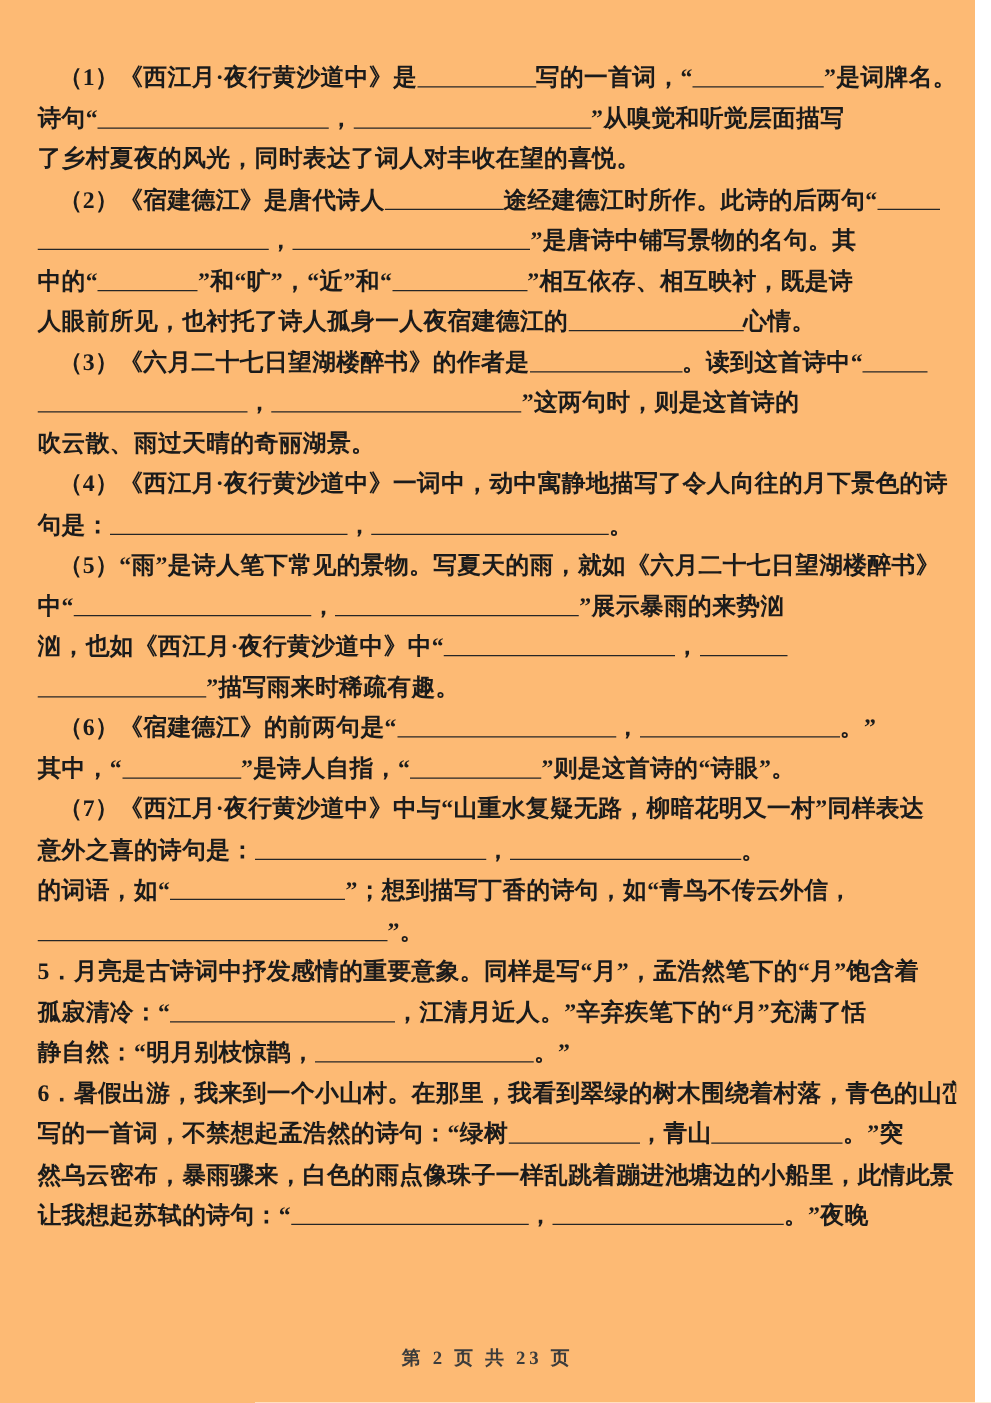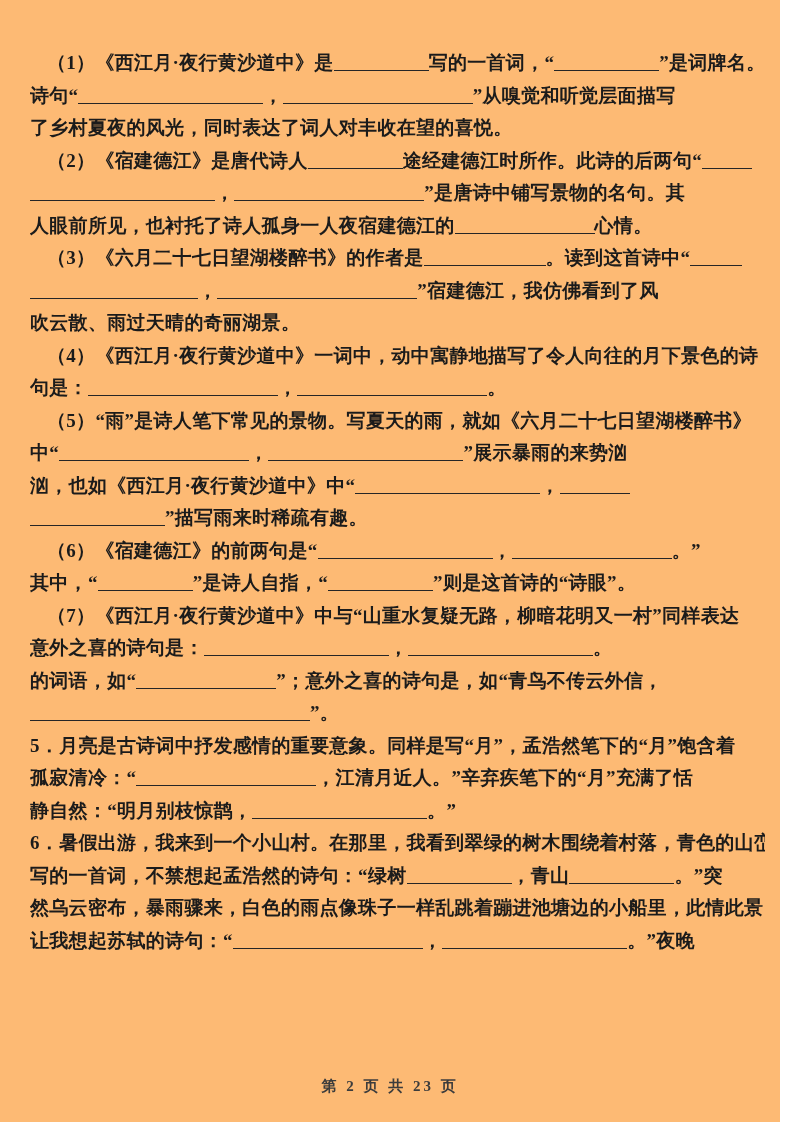--- a/index.html
+++ b/index.html
@@ -59,35 +59,36 @@
 </head>
 <body>
 
 <div class="page">
   <div class="doc-body" id="doc-body">
       <div class="text-line indent"><span class="text-run">（1）《西江月·夜行黄沙道中》是</span><span class="fill-blank" style="width: 95px;"></span><span class="text-run">写的一首词，“</span><span class="fill-blank" style="width: 105px;"></span><span class="text-run">”是词牌名。</span></div>
       <div class="text-line"><span class="text-run">诗句“</span><span class="fill-blank" style="width: 185px;"></span><span class="text-run">，</span><span class="fill-blank" style="width: 190px;"></span><span class="text-run">”从嗅觉和听觉层面描写</span></div>
       <div class="text-line"><span class="text-run">了乡村夏夜的风光，同时表达了词人对丰收在望的喜悦。</span></div>
       <div class="text-line indent"><span class="text-run">（2）《宿建德江》是唐代诗人</span><span class="fill-blank" style="width: 95px;"></span><span class="text-run">途经建德江时所作。此诗的后两句“</span><span class="fill-blank" style="width: 50px;"></span></div>
       <div class="text-line"><span class="fill-blank" style="width: 185px;"></span><span class="text-run">，</span><span class="fill-blank" style="width: 190px;"></span><span class="text-run">”是唐诗中铺写景物的名句。其</span></div>
+      <div class="text-line"><span class="text-run">中的“</span><span class="fill-blank" style="width: 80px;"></span><span class="text-run">”和“旷”，“近”和“</span><span class="fill-blank" style="width: 108px;"></span><span class="text-run">”相互依存、相互映衬，既是诗</span></div>
       <div class="text-line"><span class="text-run">人眼前所见，也衬托了诗人孤身一人夜宿建德江的</span><span class="fill-blank" style="width: 140px;"></span><span class="text-run">心情。</span></div>
       <div class="text-line indent"><span class="text-run">（3）《六月二十七日望湖楼醉书》的作者是</span><span class="fill-blank" style="width: 122px;"></span><span class="text-run">。读到这首诗中“</span><span class="fill-blank" style="width: 52px;"></span></div>
-      <div class="text-line"><span class="fill-blank" style="width: 168px;"></span><span class="text-run">，</span><span class="fill-blank" style="width: 200px;"></span><span class="text-run">”宿建德江，我仿佛看到了风</span></div>
+      <div class="text-line"><span class="fill-blank" style="width: 168px;"></span><span class="text-run">，</span><span class="fill-blank" style="width: 200px;"></span><span class="text-run">”这两句时，则是这首诗的</span></div>
       <div class="text-line"><span class="text-run">吹云散、雨过天晴的奇丽湖景。</span></div>
       <div class="text-line indent"><span class="text-run">（4）《西江月·夜行黄沙道中》一词中，动中寓静地描写了令人向往的月下景色的诗</span></div>
       <div class="text-line"><span class="text-run">句是：</span><span class="fill-blank" style="width: 190px;"></span><span class="text-run">，</span><span class="fill-blank" style="width: 190px;"></span><span class="text-run">。</span></div>
       <div class="text-line indent"><span class="text-run">（5）“雨”是诗人笔下常见的景物。写夏天的雨，就如《六月二十七日望湖楼醉书》</span></div>
       <div class="text-line"><span class="text-run">中“</span><span class="fill-blank" style="width: 190px;"></span><span class="text-run">，</span><span class="fill-blank" style="width: 195px;"></span><span class="text-run">”展示暴雨的来势汹</span></div>
       <div class="text-line"><span class="text-run">汹，也如《西江月·夜行黄沙道中》中“</span><span class="fill-blank" style="width: 185px;"></span><span class="text-run">，</span><span class="fill-blank" style="width: 70px;"></span></div>
       <div class="text-line"><span class="fill-blank" style="width: 135px;"></span><span class="text-run">”描写雨来时稀疏有趣。</span></div>
       <div class="text-line indent"><span class="text-run">（6）《宿建德江》的前两句是“</span><span class="fill-blank" style="width: 175px;"></span><span class="text-run">，</span><span class="fill-blank" style="width: 160px;"></span><span class="text-run">。”</span></div>
       <div class="text-line"><span class="text-run">其中，“</span><span class="fill-blank" style="width: 95px;"></span><span class="text-run">”是诗人自指，“</span><span class="fill-blank" style="width: 105px;"></span><span class="text-run">”则是这首诗的“诗眼”。</span></div>
       <div class="text-line indent"><span class="text-run">（7）《西江月·夜行黄沙道中》中与“山重水复疑无路，柳暗花明又一村”同样表达</span></div>
       <div class="text-line"><span class="text-run">意外之喜的诗句是：</span><span class="fill-blank" style="width: 185px;"></span><span class="text-run">，</span><span class="fill-blank" style="width: 185px;"></span><span class="text-run">。</span></div>
-      <div class="text-line"><span class="text-run">的词语，如“</span><span class="fill-blank" style="width: 140px;"></span><span class="text-run">”；意外之喜的诗句是，如“青鸟不传云外信，</span></div>
+      <div class="text-line"><span class="text-run">的词语，如“</span><span class="fill-blank" style="width: 140px;"></span><span class="text-run">”；想到描写丁香的诗句，如“青鸟不传云外信，</span></div>
       <div class="text-line"><span class="fill-blank" style="width: 280px;"></span><span class="text-run">”。</span></div>
       <div class="text-line"><span class="text-run">5．月亮是古诗词中抒发感情的重要意象。同样是写“月”，孟浩然笔下的“月”饱含着</span></div>
       <div class="text-line"><span class="text-run">孤寂清冷：“</span><span class="fill-blank" style="width: 180px;"></span><span class="text-run">，江清月近人。”辛弃疾笔下的“月”充满了恬</span></div>
       <div class="text-line"><span class="text-run">静自然：“明月别枝惊鹊，</span><span class="fill-blank" style="width: 175px;"></span><span class="text-run">。”</span></div>
       <div class="text-line"><span class="text-run">6．暑假出游，我来到一个小山村。在那里，我看到翠绿的树木围绕着村落，青色的山峦</span></div>
       <div class="text-line"><span class="text-run">写的一首词，不禁想起孟浩然的诗句：“绿树</span><span class="fill-blank" style="width: 105px;"></span><span class="text-run">，青山</span><span class="fill-blank" style="width: 105px;"></span><span class="text-run">。”突</span></div>
       <div class="text-line"><span class="text-run">然乌云密布，暴雨骤来，白色的雨点像珠子一样乱跳着蹦进池塘边的小船里，此情此景</span></div>
       <div class="text-line"><span class="text-run">让我想起苏轼的诗句：“</span><span class="fill-blank" style="width: 190px;"></span><span class="text-run">，</span><span class="fill-blank" style="width: 185px;"></span><span class="text-run">。”夜晚</span></div>
     </div>
   <div class="page-footer">第 2 页 共 23 页</div>

